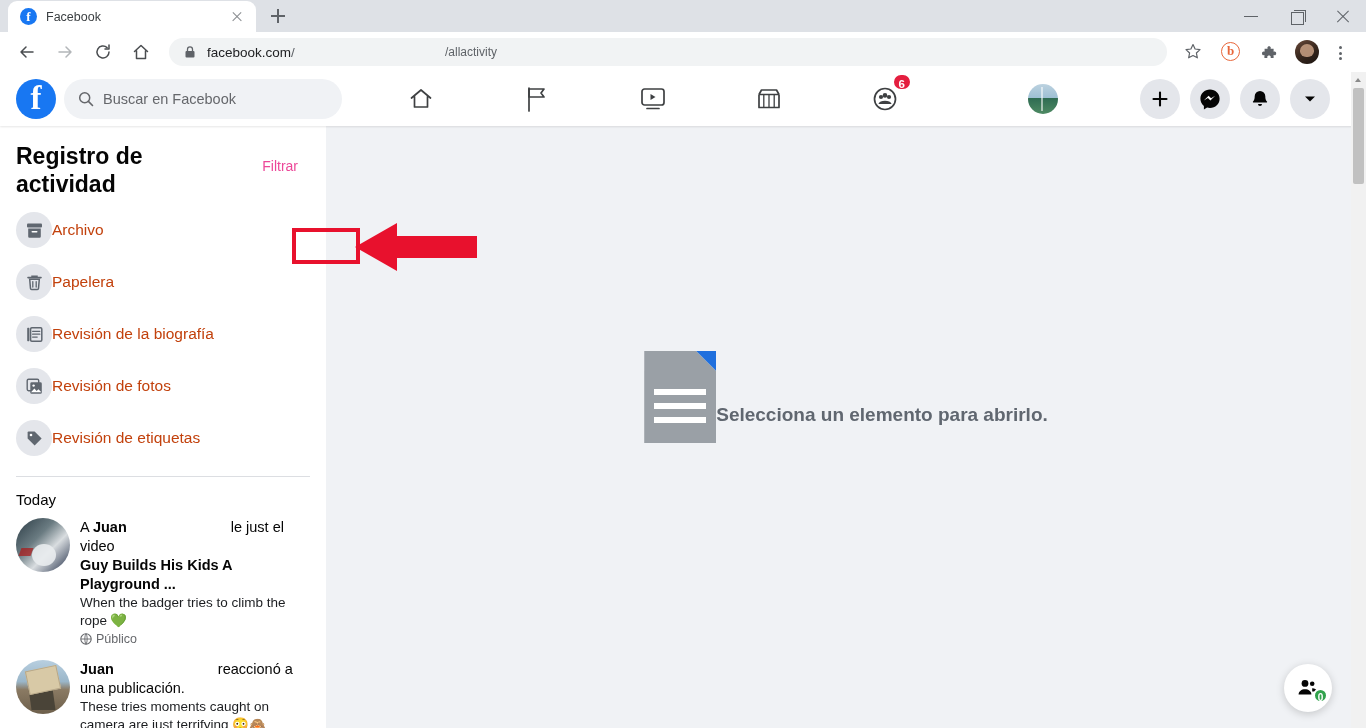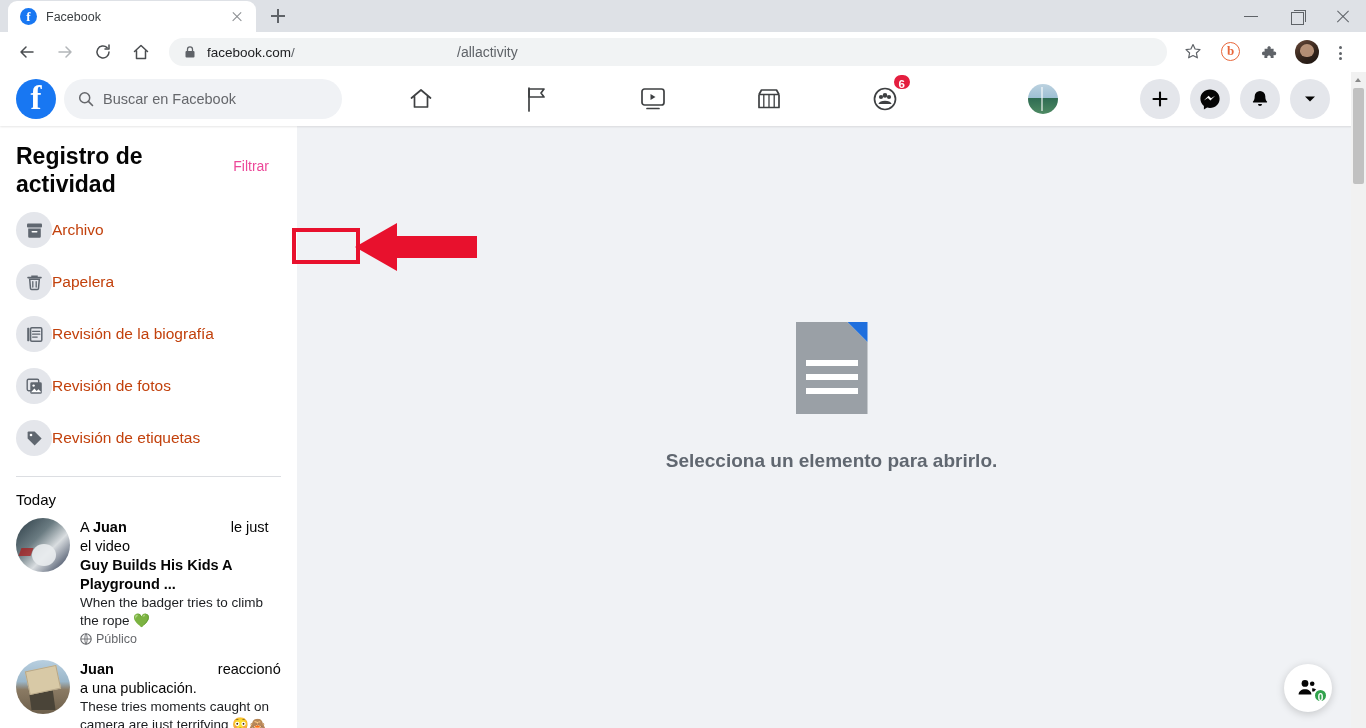--- a/index.html
+++ b/index.html
@@ -80,21 +80,21 @@
   .navbtn svg { position: absolute; left: 6px; top: 6px; }
   .omnibox {
     flex: 1; height: 28px; background: #f1f3f4; border-radius: 14px;
     margin: 0 7px 0 9px; display: flex; align-items: center; padding: 0 14px;
     position: relative;
   }
   .lock { width: 14px; height: 14px; flex: none; margin-right: 10px; }
   .url-main { font-size: 13.5px; color: #202124; }
   .url-grey { font-size: 13.5px; color: #5f6368; }
   .url-path {
-    font-size: 14px; color: #5f6368; position: absolute; left: 288px;
+    font-size: 12px; color: #5f6368; position: absolute; left: 276px;
   }
   .tb-icon { width: 28px; height: 28px; margin: 0 5px; position: relative; flex: none; }
   .ext-b {
     width: 19px; height: 19px; border-radius: 50%; border: 1.7px solid #e8663a;
     color: #e8663a; font-size: 13px; font-weight: bold; text-align: center;
     line-height: 16px; font-family: "Liberation Serif", serif;
     position: absolute; left: 4px; top: 4px;
   }
   .avatar-tb {
     width: 24px; height: 24px; border-radius: 50%; position: absolute;
@@ -156,21 +156,21 @@
     background: rgba(255,255,255,.55);
   }
   .circbtn {
     width: 40px; height: 40px; border-radius: 50%; background: #e4e6eb;
     display: flex; align-items: center; justify-content: center; position: relative;
   }
 
   
   .content { display: flex; height: calc(100% - 54px); }
   .sidebar {
-    width: 297px; flex: none; background: #ffffff; position: relative;
+    width: 326px; flex: none; background: #ffffff; position: relative;
     overflow: hidden;
   }
   .side-head {
     display: flex; align-items: flex-start; padding: 16px 16px 0 16px;
   }
   .side-title {
     font-size: 23px; font-weight: bold; color: #050505; line-height: 28px;
     max-width: 200px;
   }
   .filter-wrap { margin-left: auto; margin-top: 8px; position: relative; }
@@ -228,21 +228,21 @@
   .act-title {
     font-size: 14.5px; color: #050505; font-weight: bold; line-height: 19px;
   }
   .act-sub { font-size: 13.5px; color: #1c1e21; line-height: 18px; }
   .act-priv {
     font-size: 12.5px; color: #65676b; display: flex; align-items: center;
     margin-top: 2px; gap: 4px;
   }
 
   .main {
-    flex: 1; display: flex; flex-direction: column; align-items: center;
+    flex: 1; display: flex; flex-direction: row; align-items: center;
     justify-content: center; background: #f0f2f5; position: relative;
     padding-bottom: 60px;
   }
   .doc-icon { position: relative; width: 72px; height: 92px; }
   .doc-body {
     position: absolute; left: 0; top: 0; width: 72px; height: 92px;
     background: #9aa0a6;
     clip-path: polygon(0 0, 52px 0, 72px 20px, 72px 92px, 0 92px);
   }
   .doc-fold2 {

